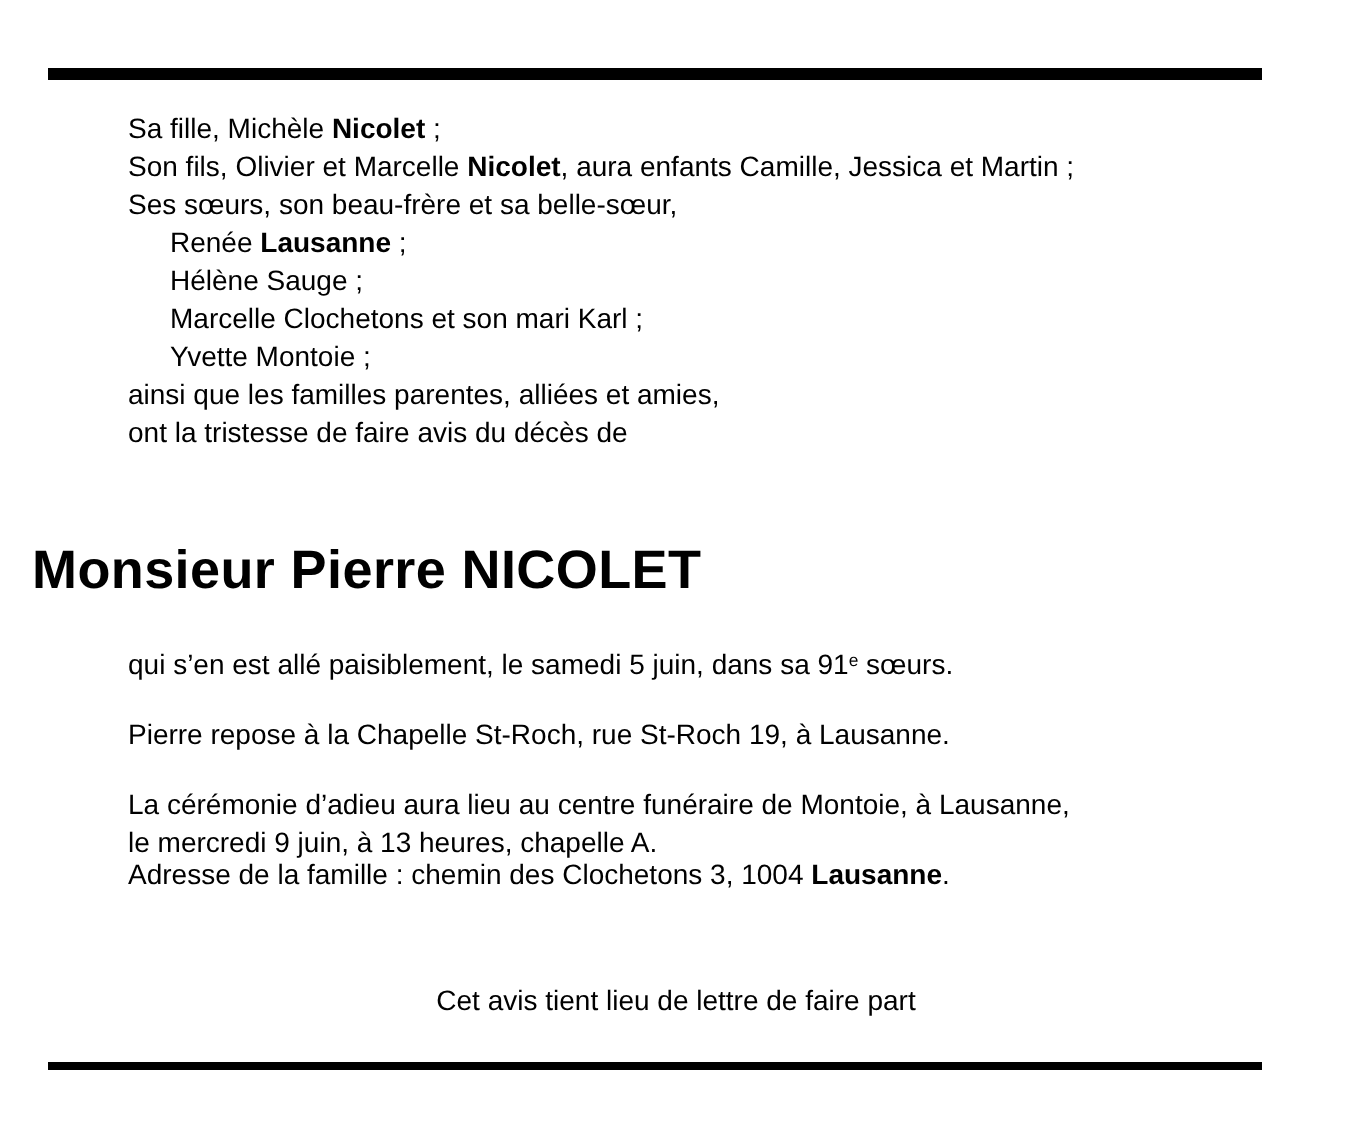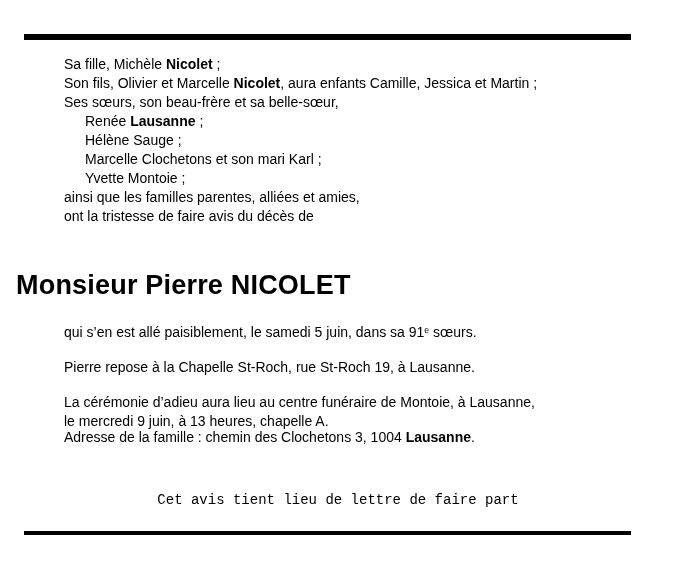--- a/index.html
+++ b/index.html
@@ -67,21 +67,20 @@
   }
   .closing {
     position: absolute;
     top: 491px;
     left: 0;
     width: 676px;
     text-align: center;
     font-size: 14px;
     line-height: 19px;
     color: var(--text-color, #000);
-    font-family: Liberation Mono, monospace;
   }
 </style>
 </head>
 <body style="background: rgb(255, 255, 255);">
 
 <div class="sheet">
 
   <div class="bar top"></div>
 
   <div class="textblock" id="family">

